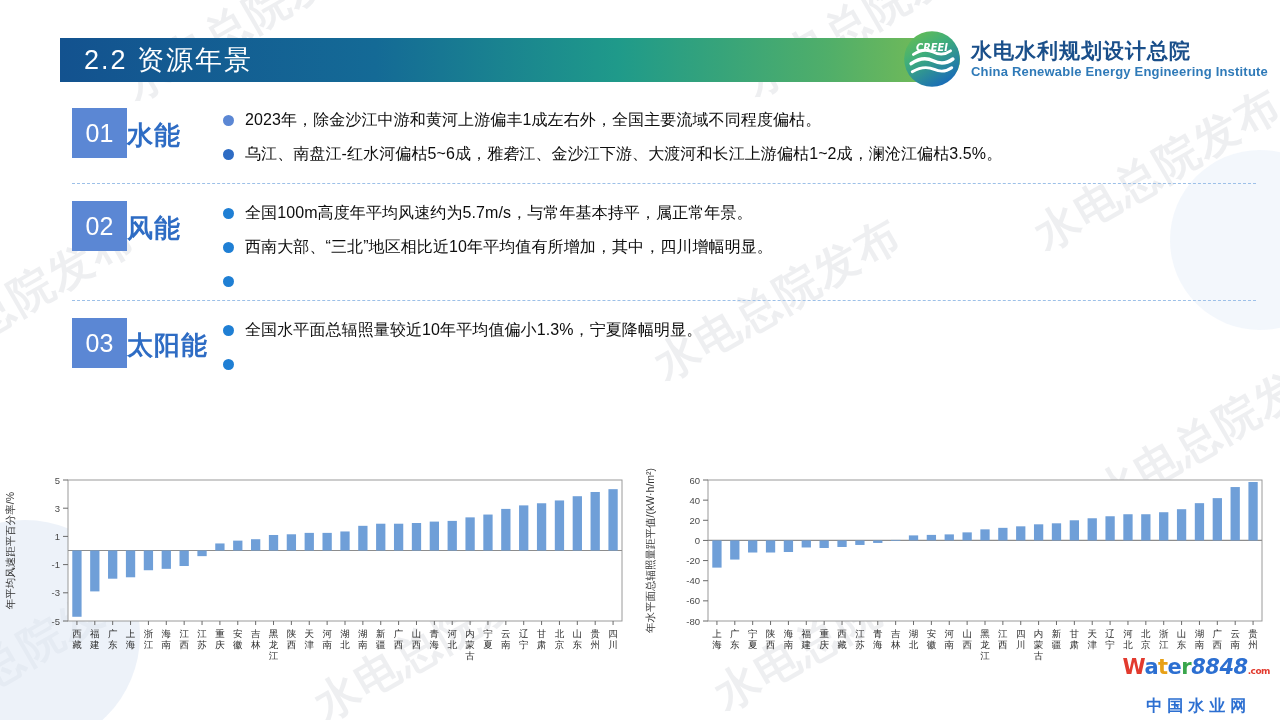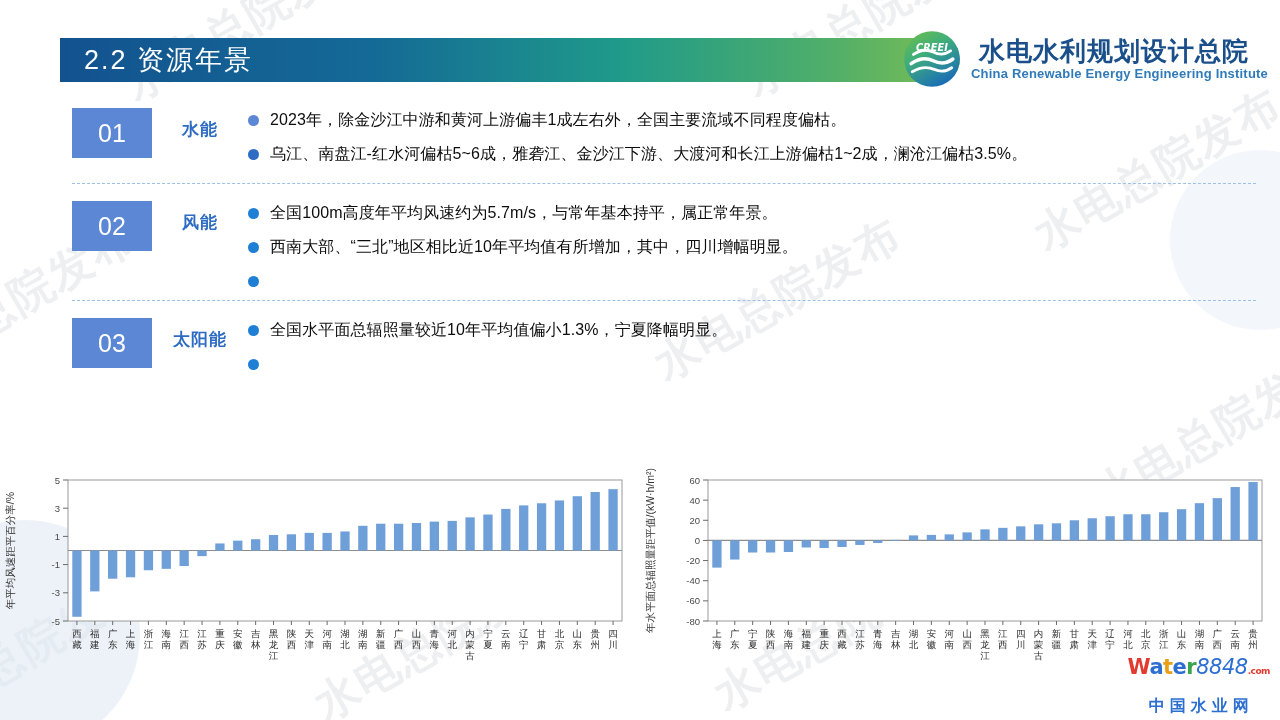--- a/index.html
+++ b/index.html
@@ -75,27 +75,26 @@
   .logo-wrap {
     position: absolute;
     right: 12px;
     top: 30px;
     display: flex;
     align-items: center;
     gap: 10px;
   }
   .logo-mark { width: 58px; height: 58px; flex: none; }
   .logo-cn {
-    font-size: 26px;
+    font-size: 21px;
     font-weight: 700;
     color: #1a4f8a;
     letter-spacing: 1px;
     line-height: 1.15;
     white-space: nowrap;
-    margin-left: 8px;
   }
   .logo-en {
     font-size: 13px;
     font-weight: 700;
     color: #2f7ab8;
     letter-spacing: .2px;
     white-space: nowrap;
   }
 
   
@@ -105,40 +104,39 @@
     width: 1280px;
     z-index: 2;
   }
   .section {
     position: relative;
     display: flex;
     align-items: flex-start;
     padding: 6px 24px 6px 72px;
   }
   .num-box {
-    width: 80px;
+    width: 55px;
     height: 50px;
     background: #5b87d4;
     color: #ffffff;
     font-size: 25px;
     font-weight: 400;
     display: flex;
     align-items: center;
     justify-content: center;
     flex: none;
     margin-top: 6px;
     font-family: "Liberation Sans", sans-serif;
   }
   .sec-name {
     width: 96px;
     flex: none;
     color: #2e6cc4;
-    font-size: 17px;
+    font-size: 26px;
     font-weight: 700;
-    text-align: center;
     margin-top: 16px;
     letter-spacing: 1px;
   }
   .bullets { flex: 1; padding-top: 2px; }
   .bullet-row {
     display: flex;
     align-items: flex-start;
     margin-bottom: 2px;
   }
   .dot {
@@ -208,21 +206,21 @@
     letter-spacing: -.5px;
   }
   .wb-top .c1 { color: #e23a2e; }
   .wb-top .c2 { color: #2c6fd1; }
   .wb-top .c3 { color: #e8a117; }
   .wb-top .c4 { color: #2c6fd1; }
   .wb-top .c5 { color: #3aa64c; }
   .wb-num {
     color: #2c6fd1;
     font-style: italic;
-    font-weight: 400;
+    font-weight: 700;
   }
   .wb-dom { color: #e23a2e; font-size: 9px; font-weight: 700; }
   .wb-bot {
     margin-top: 20px;
     color: #2c6fd1;
     font-size: 16px;
     font-weight: 700;
     letter-spacing: 5px;
     text-indent: 5px;
   }

